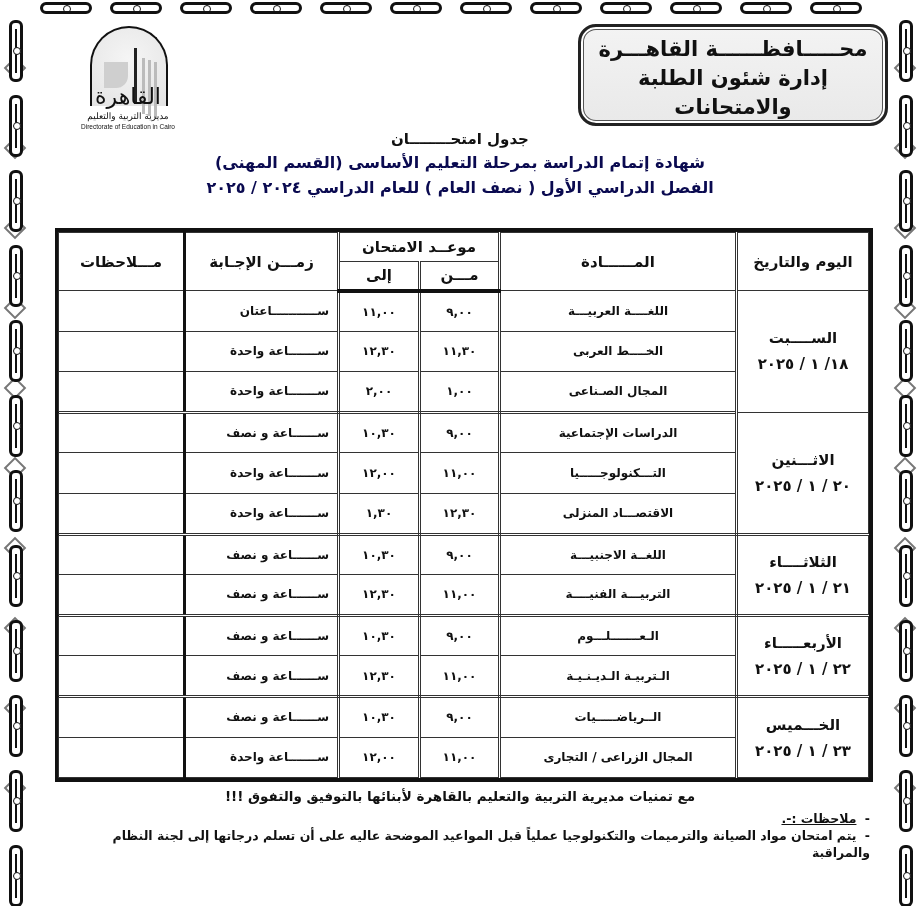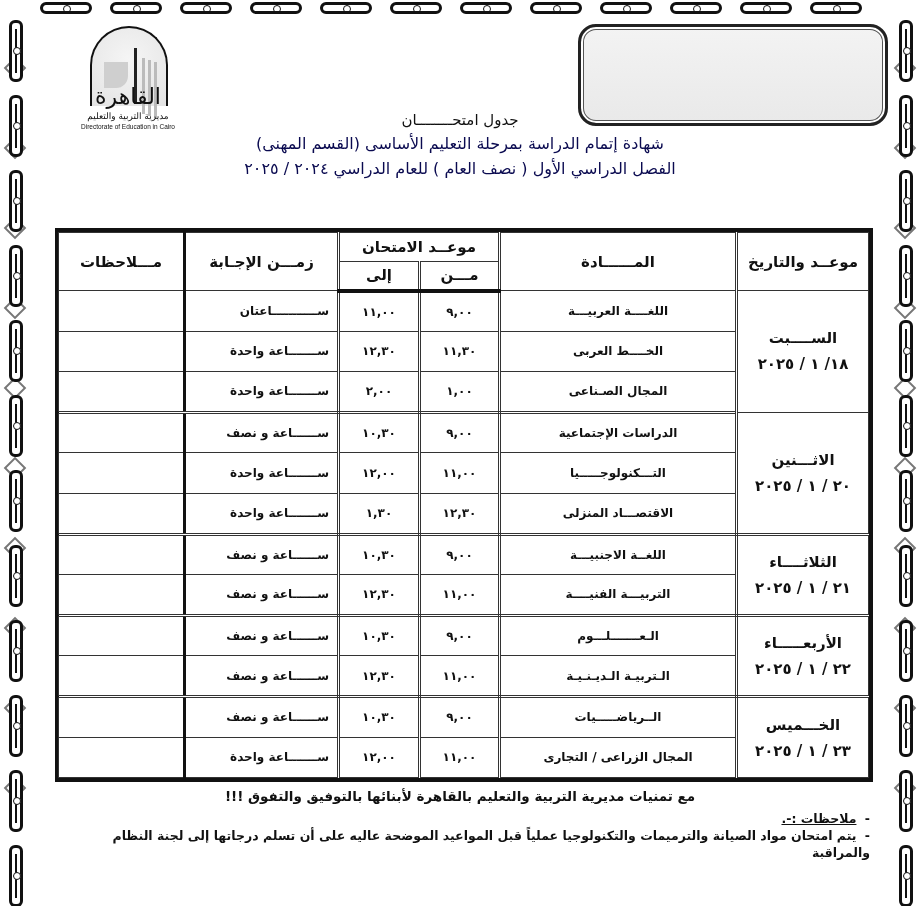--- a/index.html
+++ b/index.html
@@ -32,21 +32,21 @@
   
   .logo { position: absolute; left: 82px; top: 22px; width: 92px; height: 108px; text-align: center; }
   .logo-arch { position: absolute; left: 8px; top: 4px; width: 78px; height: 80px; border: 2px solid #111; border-bottom: none; border-radius: 40px 40px 0 0; background: radial-gradient(circle at 50% 40%, #f5f5f5, #e3e3e3); }
   .logo-arch::before { content: ""; position: absolute; left: 12px; top: 34px; width: 24px; height: 26px; background: #cfcfcf; border-radius: 0 0 12px 0; }
   .logo-arch::after { content: ""; position: absolute; left: 42px; top: 20px; width: 3px; height: 56px; background: #222; box-shadow: 8px 10px 0 -0px #bbb, 14px 12px 0 #bbb, 20px 14px 0 #bbb; }
   .logo-name { position: absolute; left: 0; top: 62px; width: 92px; font-size: 22px; font-weight: normal; direction: rtl; }
   .logo-sub-ar { position: absolute; left: 0; top: 89px; width: 92px; font-size: 9px; direction: rtl; font-family: "DejaVu Serif", serif; }
   .logo-sub-en { position: absolute; left: -12px; top: 101px; width: 116px; font-size: 6.5px; font-family: "Liberation Sans", sans-serif; }
 
   
-  .titles { position: absolute; left: 200px; top: 109px; width: 520px; direction: rtl; text-align: center; font-weight: normal; }
+  .titles { position: absolute; left: 200px; top: 128px; width: 520px; direction: rtl; text-align: center; font-weight: bold; }
   .title-main { font-size: 15px; line-height: 22px; }
   .title-sub { font-size: 16px; line-height: 26px; color: #0a0a50; }
   .title-term { font-size: 16px; line-height: 24px; color: #0a0a50; }
 
   
   .schedule { position: absolute; left: 55px; top: 228px; width: 818px; border: 4px solid #111; direction: rtl; }
   table { border-collapse: collapse; width: 100%; table-layout: fixed; }
   th, td { border: 1px solid #333; text-align: center; font-weight: bold; font-family: "DejaVu Sans", sans-serif; }
   th { font-size: 15px; height: 29px; }
   thead tr:last-child th { border-bottom: 4px solid #111; }
@@ -125,20 +125,22 @@
     <div class="chain-v" style="top:545px"></div>
   <div class="diamond" style="top:700px"></div>
     <div class="chain-v" style="top:620px"></div>
   <div class="diamond" style="top:780px"></div>
     <div class="chain-v" style="top:695px"></div>
   <div class="chain-v" style="top:770px"></div>
   <div class="chain-v" style="top:845px"></div>
 </div>
 
 <div class="header-box">
+  <div>محـــــافظــــــة القاهـــرة</div>
+  <div>إدارة شئون الطلبة والامتحانات</div>
 </div>
 
 <div class="logo">
   <div class="logo-arch"></div>
   <div class="logo-name">القاهرة</div>
   <div class="logo-sub-ar">مديرية التربية والتعليم</div>
   <div class="logo-sub-en">Directorate of Education in Cairo</div>
 </div>
 
 <div class="titles">
@@ -152,21 +154,21 @@
     <colgroup>
       <col style="width:132px">
         <col style="width:237px">
         <col style="width:80px">
         <col style="width:81px">
         <col style="width:154px">
         <col style="width:126px">
     </colgroup>
     <thead>
       <tr>
-        <th rowspan="2" style="border-left:3px double #333">موعــد والتاريخ</th>
+        <th rowspan="2" style="border-left:3px double #333">اليوم والتاريخ</th>
         <th rowspan="2" style="border-left:3px double #333">المــــــادة</th>
         <th colspan="2" style="border-left:3px double #333">موعــد الامتحان</th>
         <th rowspan="2" style="border-left:3px solid #111">زمـــن الإجـابة</th>
         <th rowspan="2">مـــلاحظات</th>
       </tr>
       <tr>
         <th style="border-left:3px double #333">مـــن</th>
         <th style="border-left:3px double #333">إلى</th>
       </tr>
     </thead>

